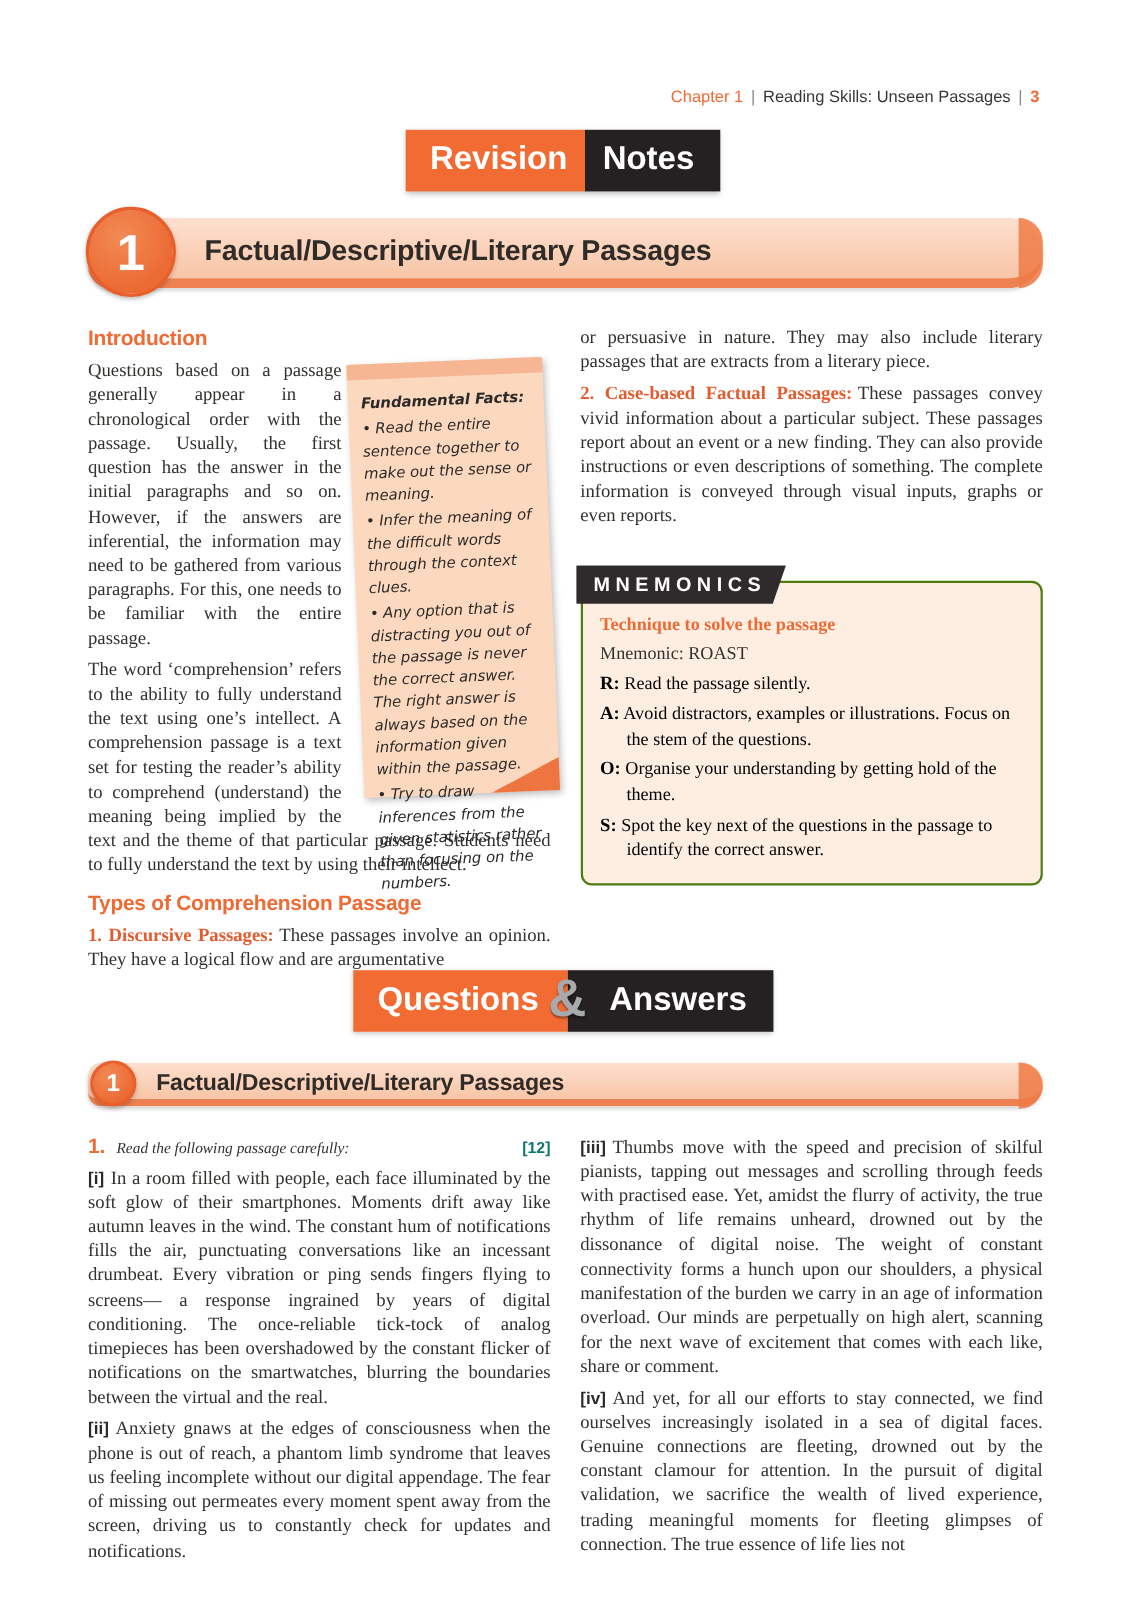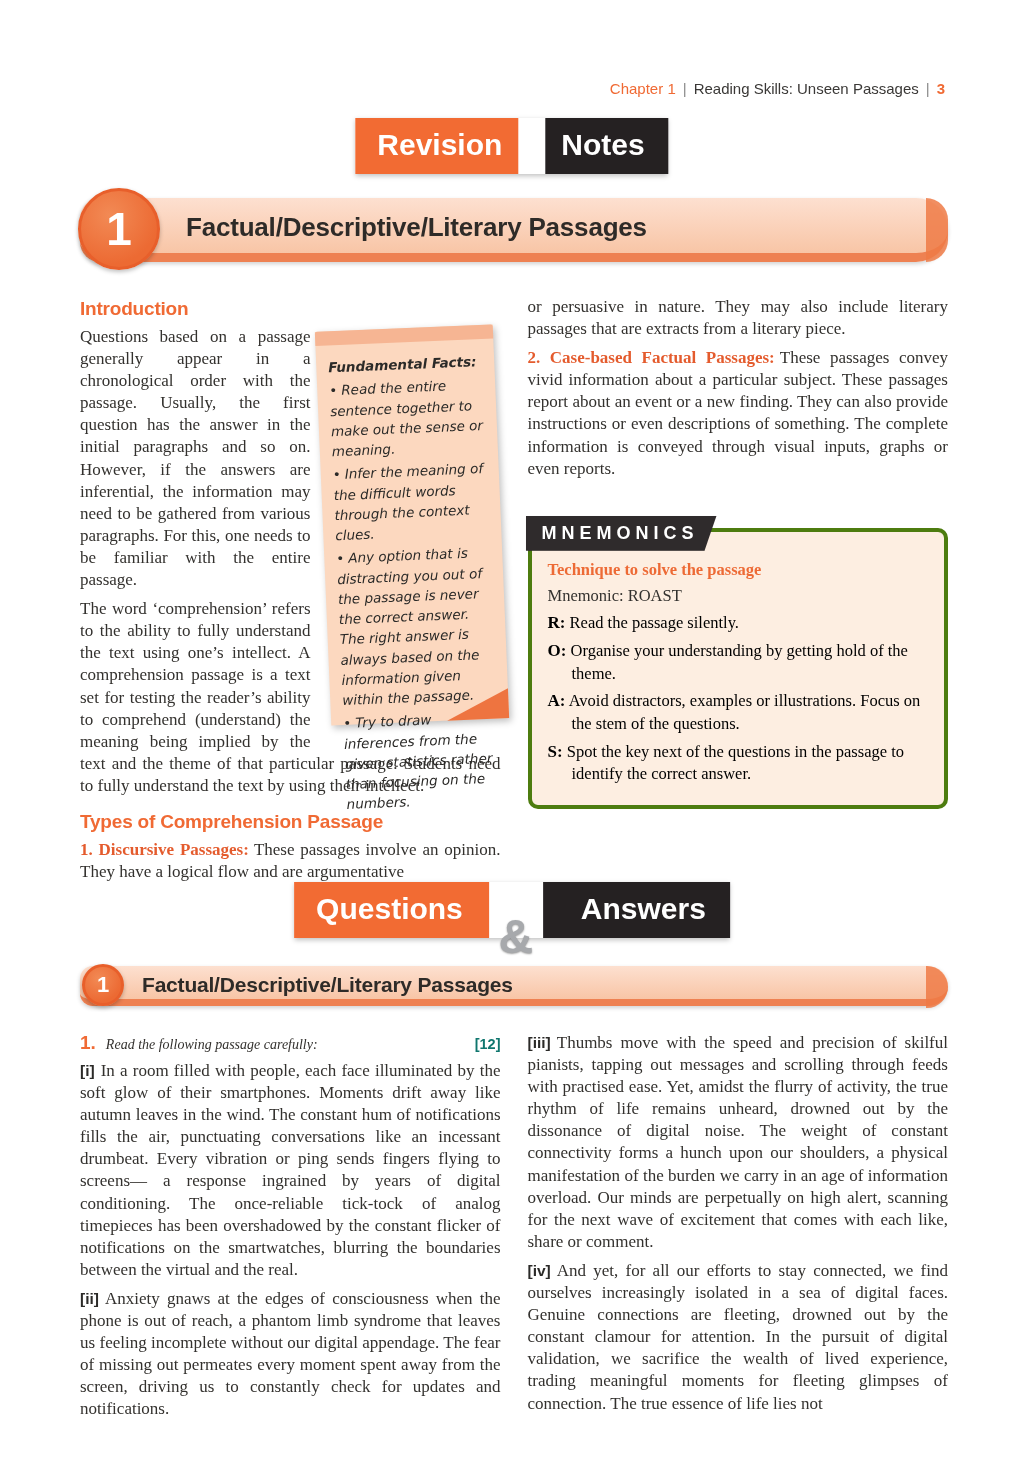--- a/index.html
+++ b/index.html
@@ -13,24 +13,23 @@
   .hdr {
     position:absolute; top:80px; right:79px;
     font-family:"Liberation Sans", sans-serif; font-size:15px; color:#3a3836;
   }
   .hdr .orange { color:#f06a34; }
   .hdr .sep { color:#8a8a8a; padding:0 7px; font-weight:400; }
   .hdr .pgnum { color:#f06a34; font-weight:700; }
   
   .split-banner {
     position:absolute; left:50%; transform:translateX(-50%);
-    display:flex; align-items:flex-end;
+    display:flex; align-items:center;
     font-family:"Liberation Sans", sans-serif; font-weight:700;
     box-shadow:0 2px 5px rgba(0,0,0,0.25);
-    gap:27px;
   }
   .split-banner .left {
     background:#f26b33; color:#fff; font-size:30px;
     padding:10px 16px 12px 22px; display:flex; align-items:center;
   }
   .split-banner .right {
     background:#252122; color:#fff; font-size:30px;
     padding:10px 24px 12px 16px; display:flex; align-items:center;
   }
   .qa .left { padding-right:26px; }
@@ -101,21 +100,21 @@
     content:""; position:absolute; bottom:0; right:0; width:0; height:0;
     border-style:solid; border-width:0 0 30px 62px;
     border-color:transparent transparent #ee7440 transparent;
   }
   .note-title { font-weight:700; margin-bottom:3px; }
   .note-bullet { margin-bottom:3px; }
   .note-bullet .dot { margin-right:4px; }
   
   .mbox {
     position:relative; margin-top:48px;
-    background:#fdeee1; border:4px solid #4d7c0f; border-radius:10px;
+    background:#fdeee1; border:2px solid #4d7c0f; border-radius:10px;
     padding:28px 16px 14px 16px;
   }
   .mtag {
     position:absolute; top:-16px; left:-6px;
     background:#2f2b2c; color:#ffffff;
     font-family:"Liberation Sans", sans-serif; font-weight:700;
     font-size:18px; letter-spacing:5px;
     padding:7px 18px 7px 16px;
     clip-path:polygon(0 0, 100% 0, calc(100% - 12px) 100%, 0 100%);
     box-shadow:2px 2px 4px rgba(0,0,0,0.3);
@@ -185,22 +184,22 @@
 
     <div class="col">
       <p class="body-p">or persuasive in nature. They may also include literary passages that are extracts from a literary piece.</p>
       <p class="body-p"><span class="inline-orange">2. Case-based Factual Passages:</span><span>These passages convey vivid information about a particular subject. These passages report about an event or a new finding. They can also provide instructions or even descriptions of something. The complete information is conveyed through visual inputs, graphs or even reports.</span></p>
 
       <div class="mbox">
         <div class="mtag">MNEMONICS</div>
         <div class="m-orange">Technique to solve the passage</div>
         <div class="m-line">Mnemonic: ROAST</div>
         <div class="m-item"><b>R:</b> <span>Read the passage silently.</span></div>
+        <div class="m-item"><b>A:</b> <span>Avoid distractors, examples or illustrations. Focus on the stem of the questions.</span></div>
         <div class="m-item"><b>O:</b> <span>Organise your understanding by getting hold of the theme.</span></div>
-        <div class="m-item"><b>A:</b> <span>Avoid distractors, examples or illustrations. Focus on the stem of the questions.</span></div>
         <div class="m-item"><b>S:</b> <span>Spot the key next of the questions in the passage to identify the correct answer.</span></div>
       </div>
     </div>
   </div>
 
   <div class="split-banner qa" style="top:882px;">
     <div class="left">Questions</div>
     <div class="amp-anchor">
       <div class="amp">&amp;</div>
     </div>

